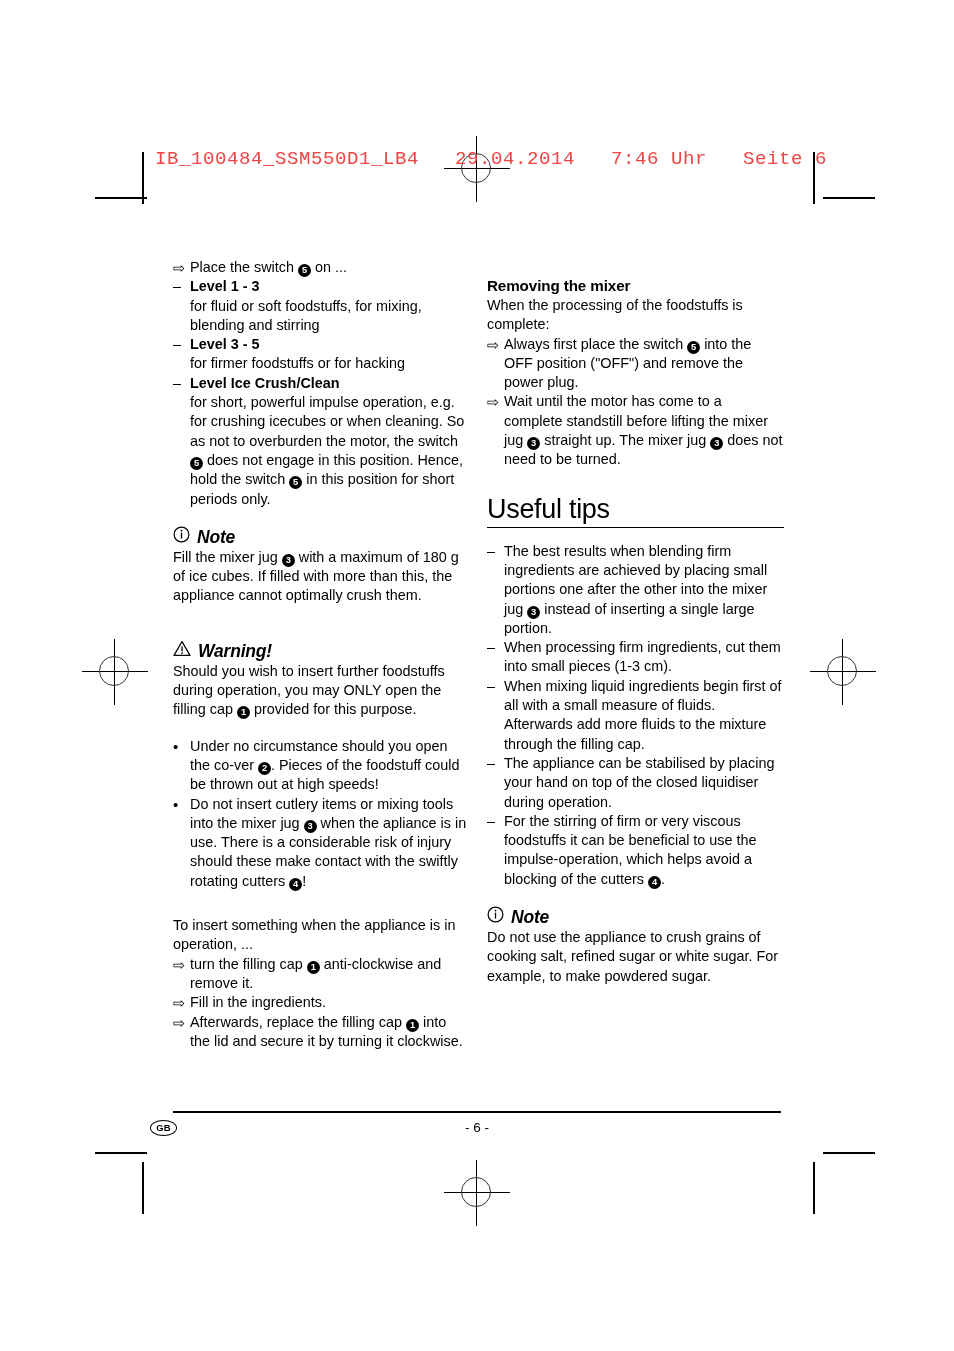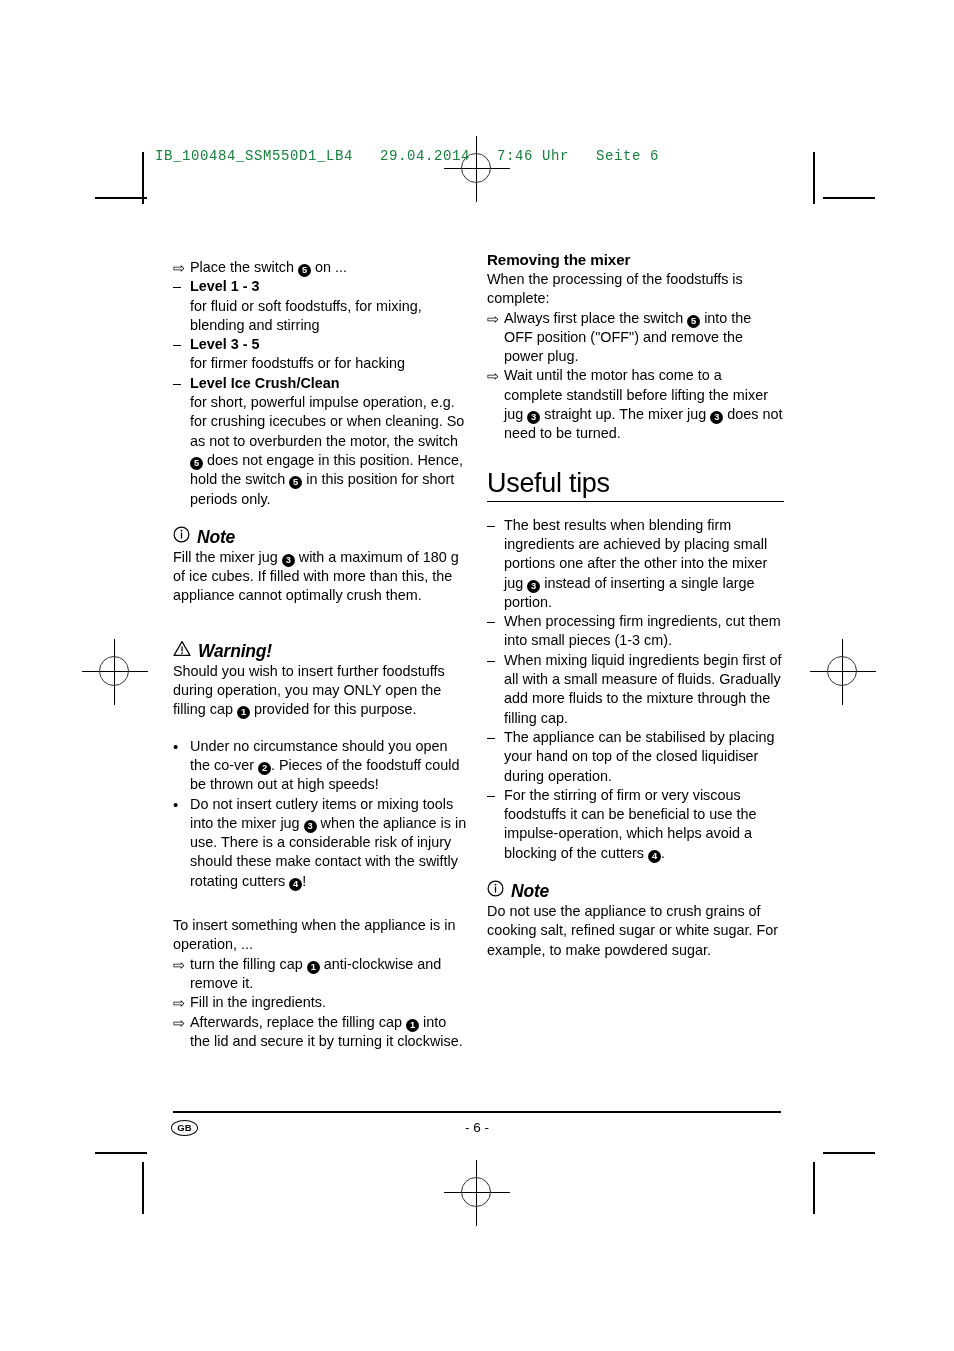--- a/index.html
+++ b/index.html
@@ -15,24 +15,24 @@
     color: #000000;
     overflow: hidden;
   }
 
   
   .print-header {
     position: absolute;
     left: 155px;
     top: 148px;
     font-family: "Liberation Mono", monospace;
-    font-size: 14px;
+    font-size: 19px;
     letter-spacing: 0.6px;
     white-space: pre;
-    color: #15803d;
+    color: #ef4444;
   }
 
   
   .crop {
     position: absolute;
     background: #000;
   }
   .crop.h { height: 1.6px; }
   .crop.v { width: 1.6px; }
 
@@ -63,21 +63,21 @@
   }
 
   
   .col {
     position: absolute;
     width: 297px;
     font-size: 14.4px;
     line-height: 19.3px;
   }
   .col-left  { left: 173px; top: 258px; }
-  .col-right { left: 487px; top: 250px; }
+  .col-right { left: 487px; top: 276px; }
 
   p, .line { margin: 0; }
 
   
   .h-sub {
     font-weight: bold;
     font-size: 15.2px;
     line-height: 20px;
     margin: 0;
     letter-spacing: -0.1px;
@@ -179,21 +179,21 @@
   .footer-rule {
     position: absolute;
     left: 173px;
     top: 1111px;
     width: 608px;
     height: 1.7px;
     background: #000;
   }
   .footer-gb {
     position: absolute;
-    left: 171px;
+    left: 150px;
     top: 1120px;
     width: 27px;
     height: 16px;
     border: 1.3px solid #000;
     border-radius: 50%;
     box-sizing: border-box;
     font-size: 9.5px;
     font-weight: bold;
     line-height: 14px;
     text-align: center;
@@ -363,21 +363,21 @@
   <div class="dash-item">
     <span class="glyph">–</span>
     <span class="body"><span>The best results when blending firm ingredients are achieved by placing small portions one after the other into the mixer jug </span><span class="num">3</span><span> instead of inserting a single large portion.</span></span>
   </div>
   <div class="dash-item">
     <span class="glyph">–</span>
     <span class="body"><span>When processing firm ingredients, cut them into small pieces (1-3 cm).</span></span>
   </div>
   <div class="dash-item">
     <span class="glyph">–</span>
-    <span class="body"><span>When mixing liquid ingredients begin first of all with a small measure of fluids. Gradually add more fluids to the mixture through the filling cap.</span></span>
+    <span class="body"><span>When mixing liquid ingredients begin first of all with a small measure of fluids. Afterwards add more fluids to the mixture through the filling cap.</span></span>
   </div>
   <div class="dash-item">
     <span class="glyph">–</span>
     <span class="body"><span>The appliance can be stabilised by placing your hand on top of the closed liquidiser during operation.</span></span>
   </div>
   <div class="dash-item">
     <span class="glyph">–</span>
     <span class="body"><span>For the stirring of firm or very viscous foodstuffs it can be beneficial to use the impulse-operation, which helps avoid a blocking of the cutters </span><span class="num">4</span><span>.</span></span>
   </div>
 

